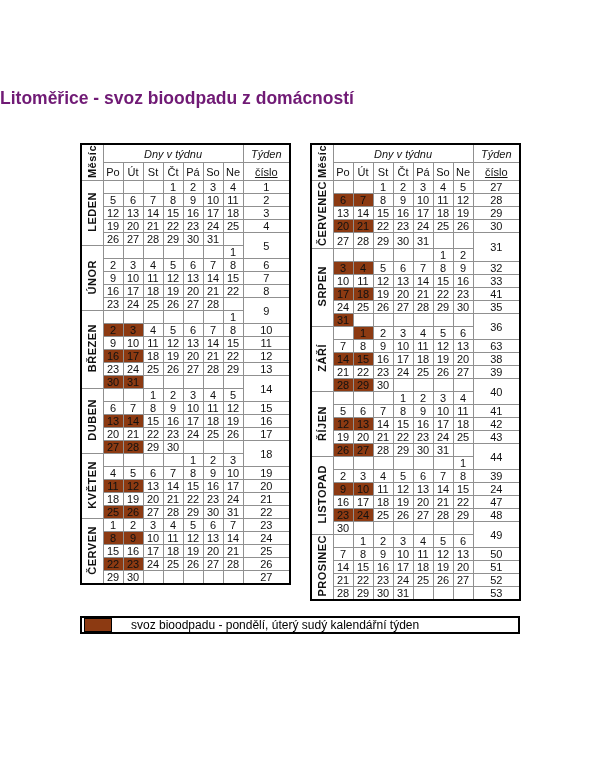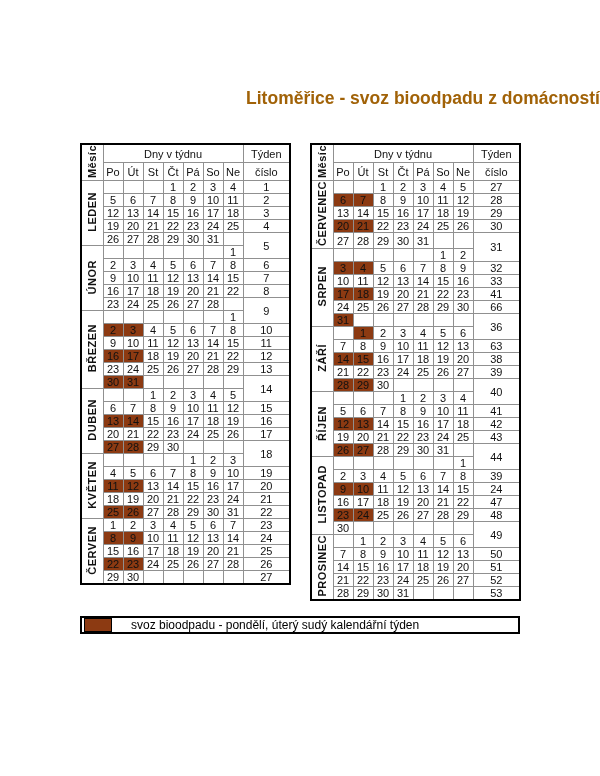--- a/index.html
+++ b/index.html
@@ -1,28 +1,28 @@
 <!DOCTYPE html>
 <html style="--pickup: #8c3a12; --red: #cc2318; --grid: #909090; --line: #000000; --graysep: #b0b0b0;"><head>
 <meta charset="utf-8">
 <style>
   html,body{margin:0;padding:0;}
   body{width:600px;height:776px;background:#fff;font-family:"Liberation Sans","DejaVu Sans",sans-serif;position:relative;}
   .page{position:relative;width:600px;height:776px;background:#fff;overflow:hidden;}
-  .title{position:absolute;top:88px;left:0;width:100%;text-align:right;font-weight:bold;font-size:17.5px;line-height:21px;color:#a16207;}
+  .title{position:absolute;top:88px;left:0;width:100%;text-align:left;font-weight:bold;font-size:17.5px;line-height:21px;color:#701a75;}
   .cal{position:absolute;top:143px;}
   .cal-left{left:80px;}
   .cal-right{left:310px;}
   table.caltbl{border-collapse:collapse;table-layout:fixed;border:2px solid var(--line);}
   table.caltbl td,table.caltbl th{padding:0;margin:0;text-align:center;vertical-align:middle;
     border:1px solid var(--grid);font-size:11px;line-height:12px;height:12px;color:#111;font-weight:normal;overflow:hidden;}
   
-  td.h1{height:26px;font-weight:bold;font-size:12px;border-bottom:1px solid #444;}
+  td.h1{height:26px;font-weight:bold;font-size:12px;border-bottom:1px solid #444;font-style:italic;}
   td.h2{height:15px;font-weight:bold;font-size:11px;border-bottom:2px solid var(--line);}
-  td.h2sub{height:15px;font-size:10px;font-weight:normal;border-bottom:2px solid var(--line);border-left:2px solid var(--line);}
+  td.h2sub{height:15px;font-size:10px;font-weight:normal;border-bottom:2px solid var(--line);border-left:2px solid var(--line);text-decoration:underline;}
   td.whead{border-left:2px solid var(--line);}
   th.mhead{border-right:2px solid var(--line);border-bottom:2px solid var(--line);background:#fff;}
   th.mhead div, td.ml div{display:inline-block;writing-mode:vertical-rl;transform:rotate(180deg);
     font-weight:bold;font-size:11px;letter-spacing:0.5px;white-space:nowrap;}
   
   td.ml{border-right:2px solid var(--line);border-top:2px solid var(--line);background:#fff;}
   
   td.fb{font-weight:bold;}
   td.fr{font-weight:bold;color:var(--red);}
   td.fp{font-weight:bold;background:var(--pickup);color:#fff;}
@@ -508,21 +508,21 @@
             <td class="wk">41</td>
           </tr>
           <tr>
             <td class="">24</td>
             <td class="">25</td>
             <td class="">26</td>
             <td class="">27</td>
             <td class="">28</td>
             <td class="fb">29</td>
             <td class="fr">30</td>
-            <td class="wk">66</td>
+            <td class="wk">35</td>
           </tr>
           <tr>
             <td class="fp">31</td>
             <td class=""></td>
             <td class=""></td>
             <td class=""></td>
             <td class=""></td>
             <td class=""></td>
             <td class=""></td>
             <td class="wk" rowspan="2">36</td>

